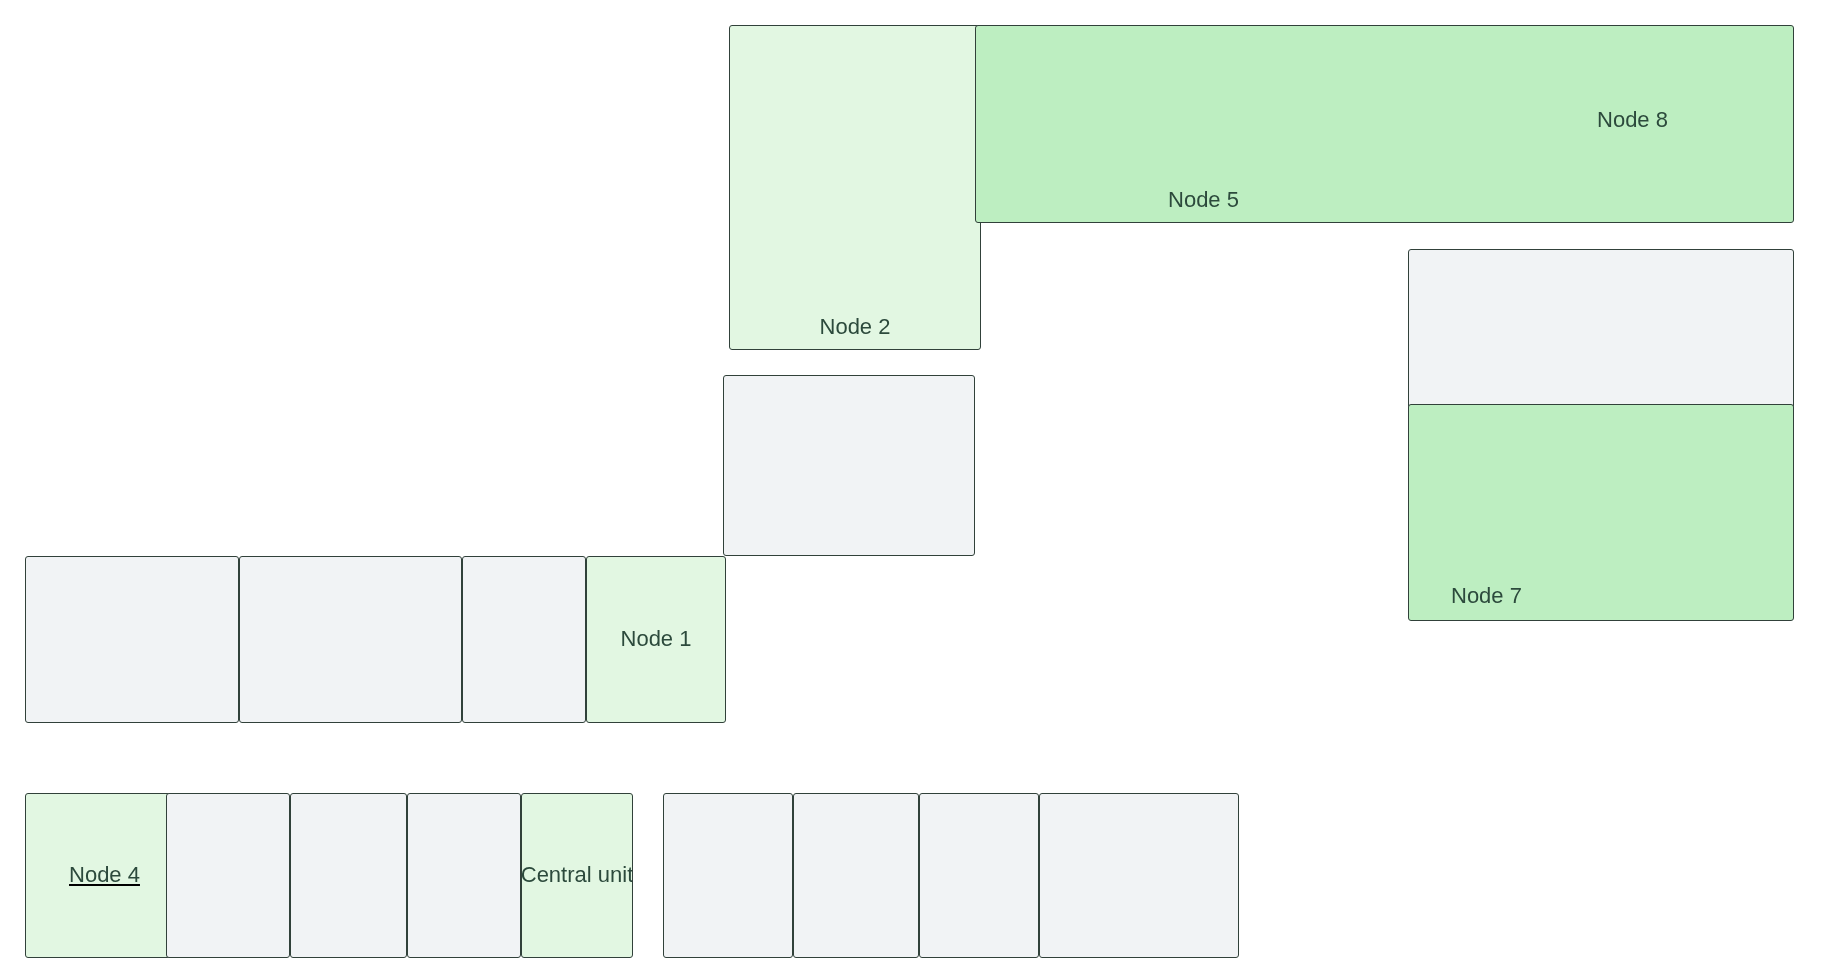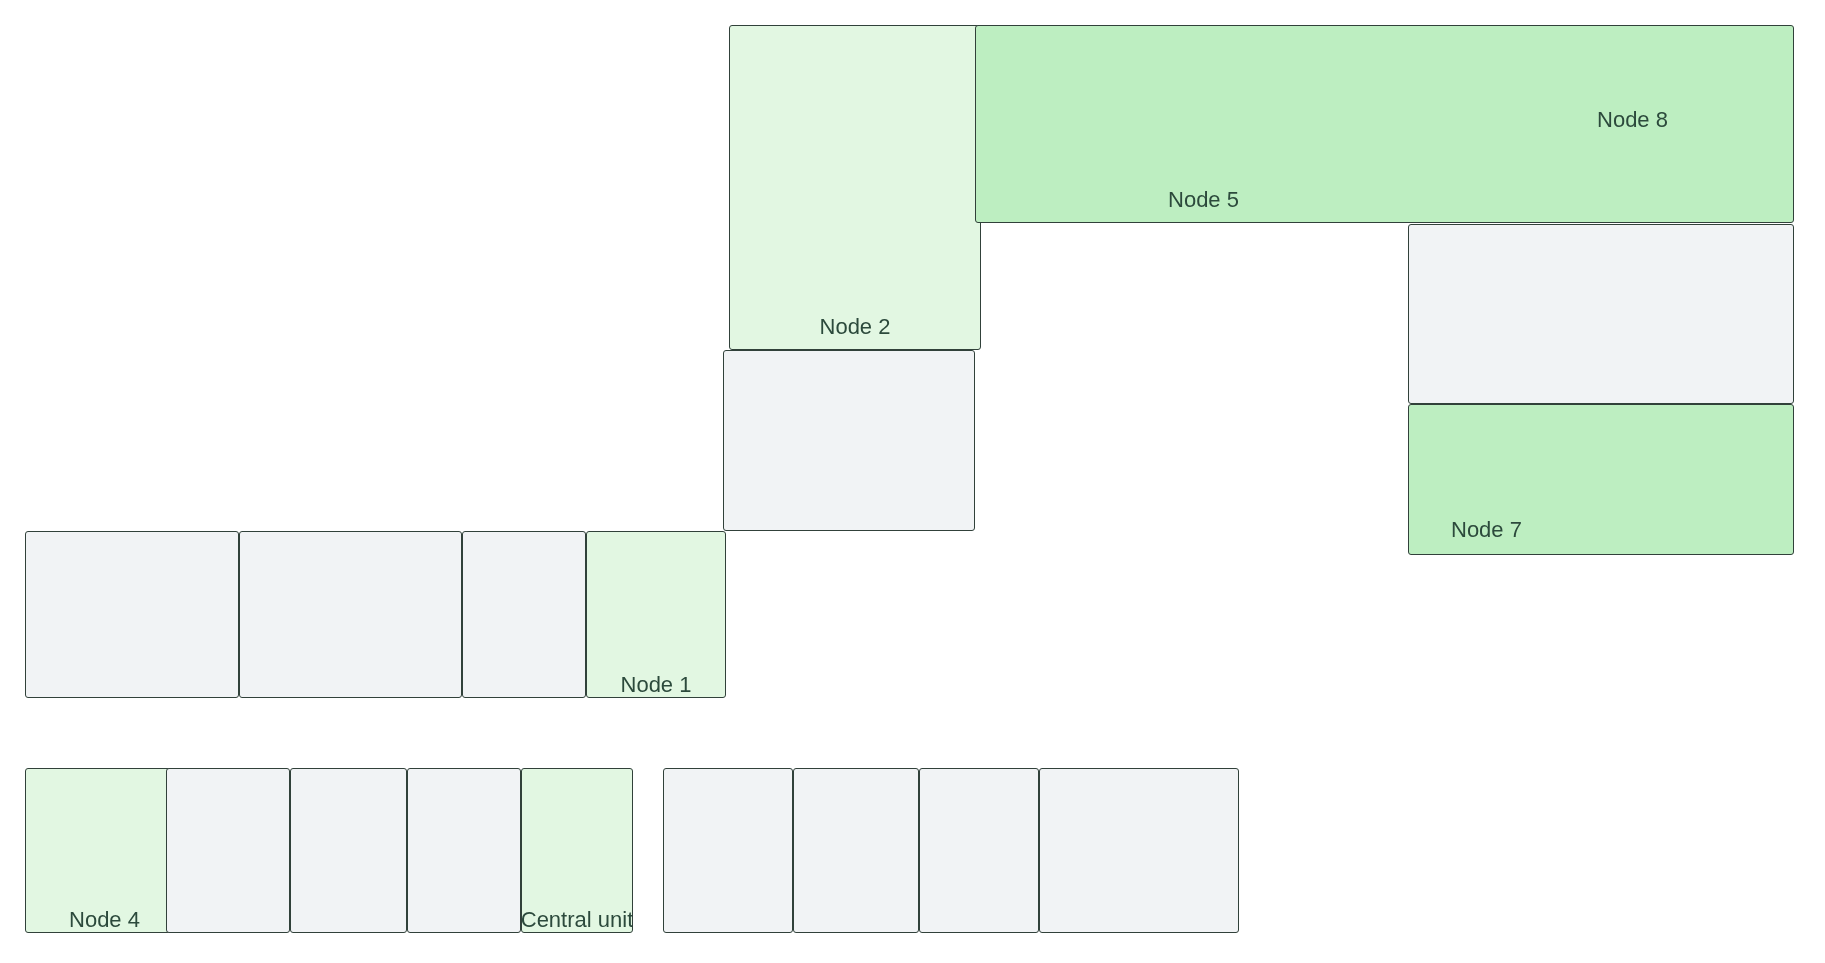--- a/index.html
+++ b/index.html
@@ -38,21 +38,21 @@
   .cell .label {
     font-size: 22px;
     line-height: 1.1;
     color: #2c4a3c;
     white-space: nowrap;
     pointer-events: none;
     font-family: "Liberation Sans", sans-serif;
   }
 
   
-  .anchor-center  { align-items: flex-end;     justify-content: center; }
+  .anchor-center  { align-items: center;     justify-content: center; margin-top: 25px; }
   .anchor-bottom  { align-items: flex-end;   justify-content: center; padding-bottom: 10px; }
 </style>
 </head>
 <body>
 
 <div id="canvas">
 
   <div class="cell green-light anchor-bottom" style="left:723px; top:25px; width:252px; height:325px;margin-left:6px;">
     <span class="label">Node 2</span>
   </div>
@@ -64,38 +64,38 @@
 
   <div class="cell gray anchor-center" style="left:723px; top:350px; width:252px; height:181px;">
     <span class="label"></span>
   </div>
 
   <div class="cell gray anchor-center" style="left:1408px; top:224px; width:386px; height:180px;">
     <span class="label"></span>
   </div>
   <span class="label" style="position:absolute; left:1408px; top:411px; width:386px; text-align:right; padding-right:52px; box-sizing:border-box;">Node 3</span>
 
-  <div class="cell green-mid" style="left:1408px; top:404px; width:386px; height:151px;">
+  <div class="cell green-mid" style="left:1408px; top:404px; width:386px; height:217px;">
     <span class="label" style="position:absolute; left:42px; bottom:12px;">Node 7</span>
   </div>
 
   <div class="cell gray anchor-center" style="left:25px; top:531px; width:214px; height:167px;">
     <span class="label"></span>
   </div>
   <div class="cell gray anchor-center" style="left:239px; top:531px; width:223px; height:167px;">
     <span class="label"></span>
   </div>
   <div class="cell gray anchor-center" style="left:462px; top:531px; width:124px; height:167px;">
     <span class="label"></span>
   </div>
   <div class="cell green-light anchor-center" style="left:586px; top:531px; width:140px; height:167px;">
     <span class="label">Node 1</span>
   </div>
 
-  <div class="cell green-light anchor-center" style="left:25px; top:768px; width:159px; height:165px;">
+  <div class="cell green-light anchor-center" style="left:25px; top:768px; width:159px; height:165px;text-decoration:underline;">
     <span class="label">Node 4</span>
   </div>
   <div class="cell gray anchor-center" style="left:166px; top:768px; width:124px; height:165px;">
     <span class="label"></span>
   </div>
   <div class="cell gray anchor-center" style="left:290px; top:768px; width:117px; height:165px;">
     <span class="label"></span>
   </div>
   <div class="cell gray anchor-center" style="left:407px; top:768px; width:114px; height:165px;">
     <span class="label"></span>

